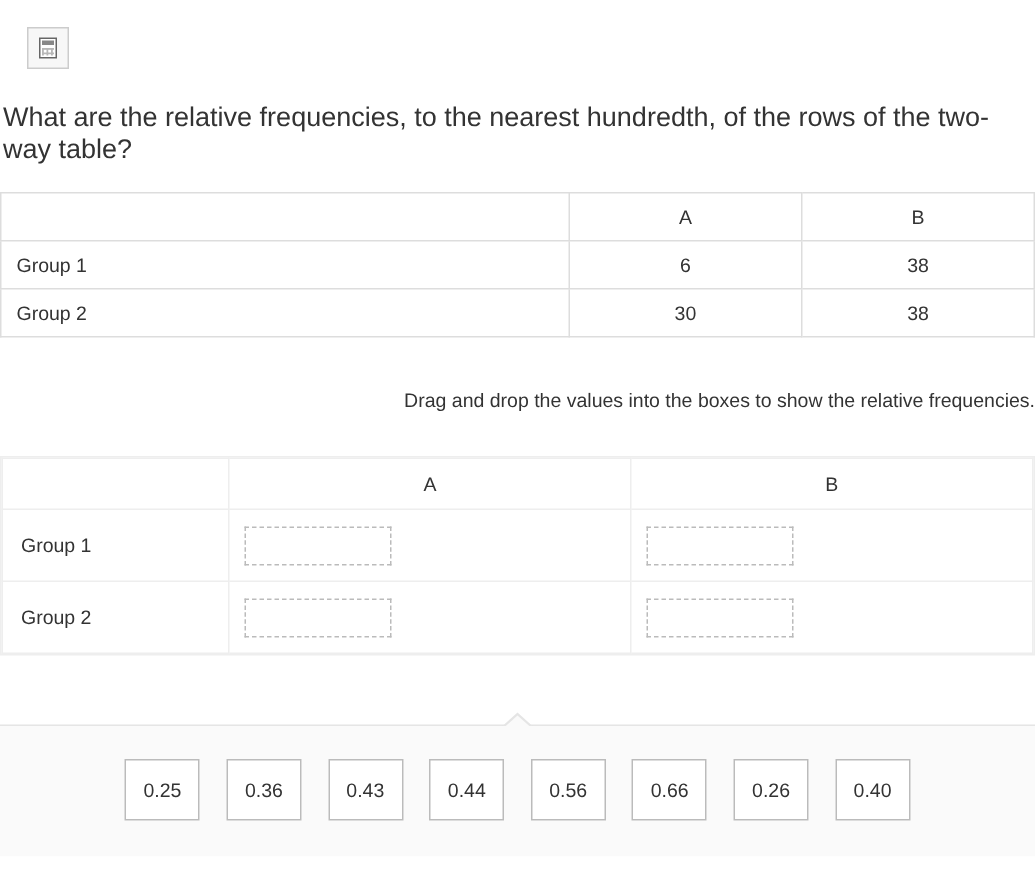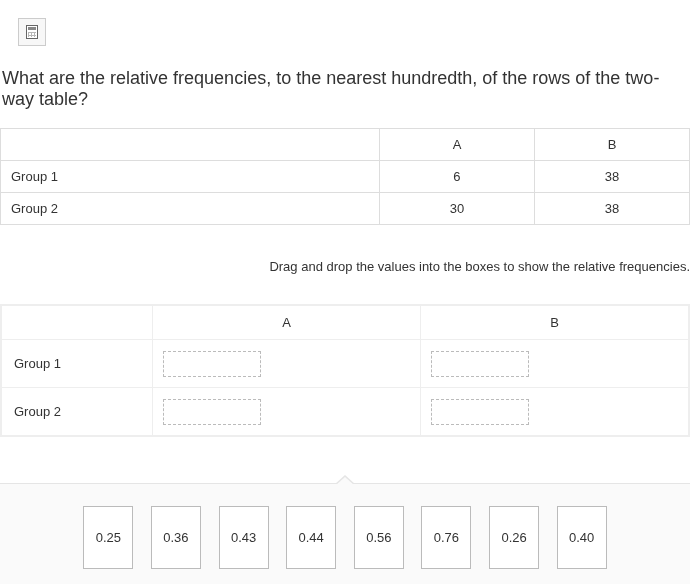--- a/index.html
+++ b/index.html
@@ -124,21 +124,21 @@
     left: 50%;
     transform: translateX(-50%);
     width: 0; height: 0;
     border-left: 9px solid transparent;
     border-right: 9px solid transparent;
     border-bottom: 8px solid #fafafa;
   }
   .chip {
     display: inline-block;
     min-width: 50px;
-    padding: 23px 10px;
+    padding: 12px 10px;
     border: 1px solid #bbb;
     background: #fff;
     margin: 0 7px;
     font-size: 13px;
     cursor: grab;
     text-align: center;
   }
 </style>
 </head>
 <body>
@@ -204,16 +204,16 @@
   </tbody>
 </table>
 </div>
 
 <div class="tray">
   <span class="chip">0.25</span>
   <span class="chip">0.36</span>
   <span class="chip">0.43</span>
   <span class="chip">0.44</span>
   <span class="chip">0.56</span>
-  <span class="chip">0.76</span>
+  <span class="chip">0.66</span>
   <span class="chip">0.26</span>
   <span class="chip">0.40</span>
 </div>
 
 </body></html>

